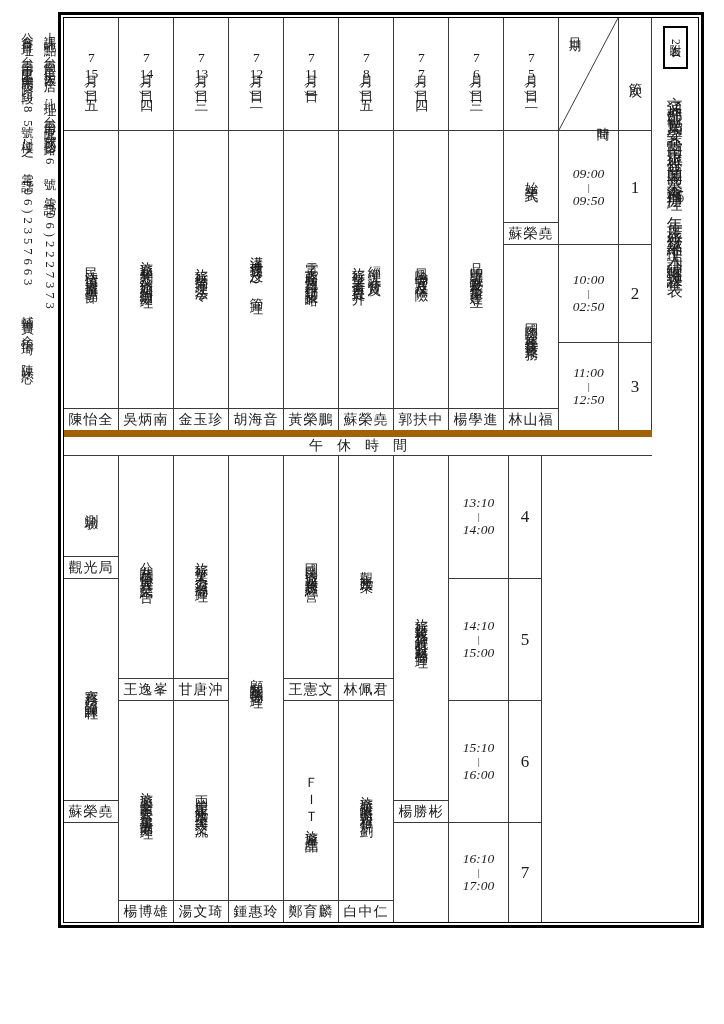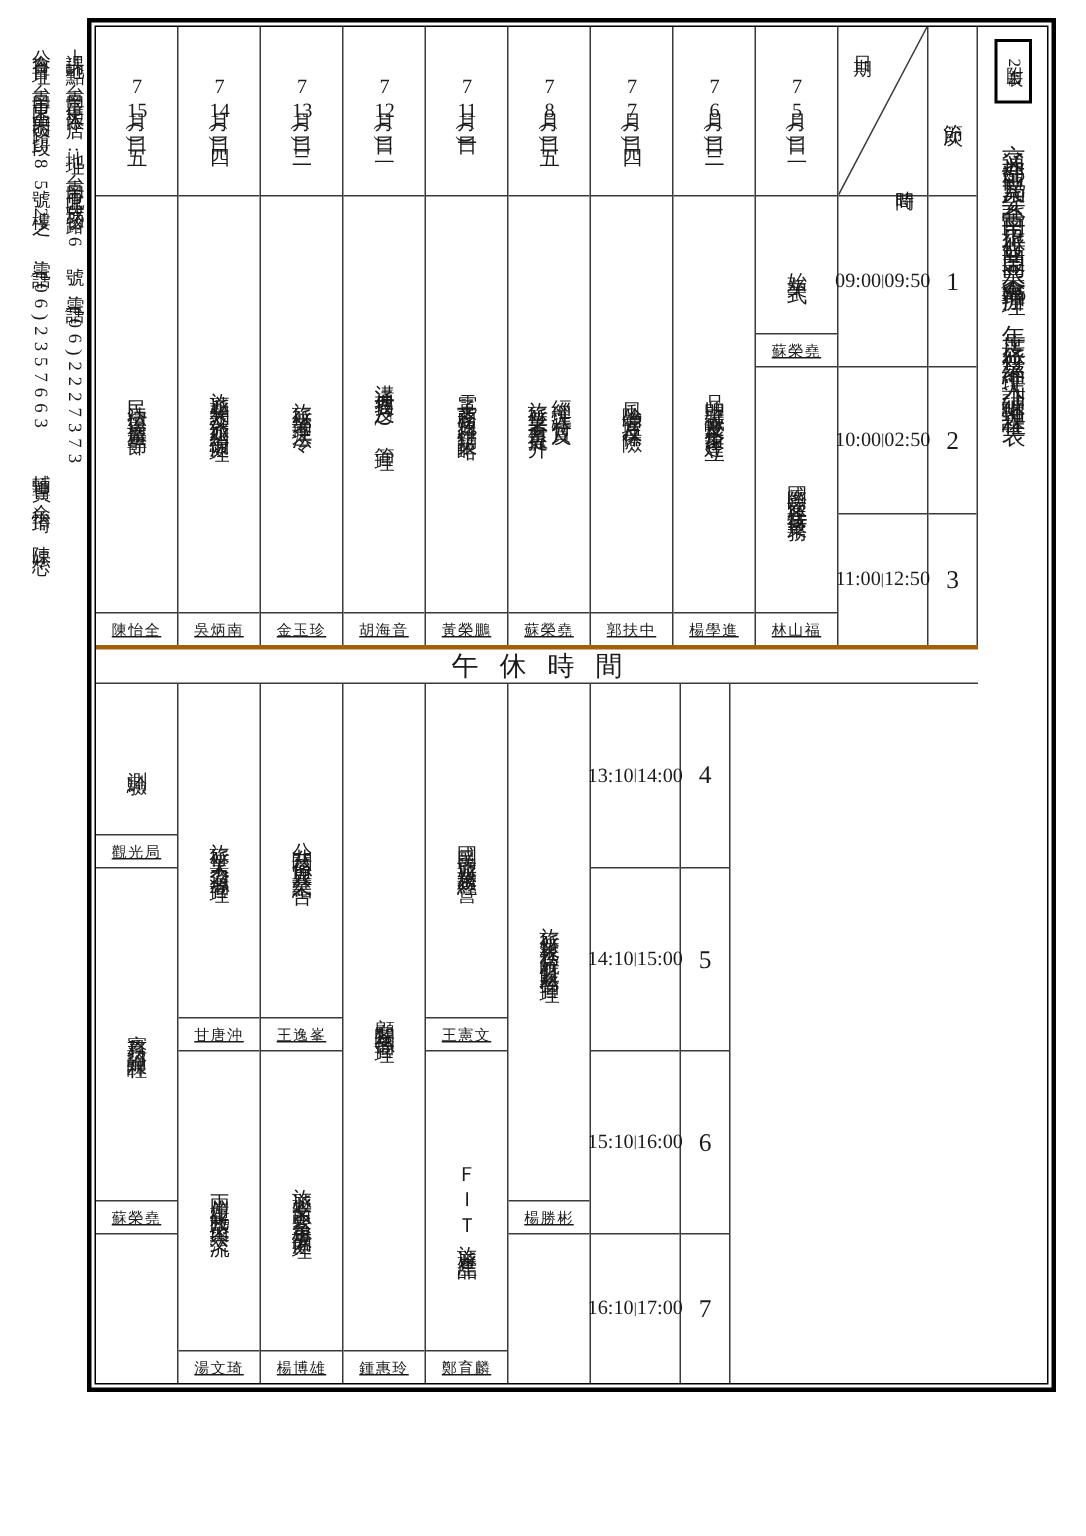--- a/index.html
+++ b/index.html
@@ -39,28 +39,28 @@
   .h200{height:200px;} .h222{height:222px;} .h278{height:278px;} .h344{height:344px;}
   .h444{height:444px;} .hdr{height:112px;}
   
   .vt{writing-mode:vertical-rl;text-orientation:mixed;white-space:pre-line;
       font-size:13.5px;letter-spacing:3.5px;line-height:1.18;}
   .tcu{text-combine-upright:all;}
   .hdr{display:flex;align-items:center;justify-content:center;position:relative;}
   .dh{letter-spacing:2px;}
   .course{display:flex;align-items:center;justify-content:center;overflow:hidden;}
   .name{display:flex;align-items:center;justify-content:center;
-        font-size:10px;letter-spacing:1px;text-decoration:underline;}
-  .time{display:flex;align-items:center;justify-content:center;
-        font-size:13.5px;line-height:1.25;}
+        font-size:14px;letter-spacing:1px;}
+  .time{display:flex;flex-direction:column;align-items:center;justify-content:center;
+        font-size:13.5px;line-height:1.25;font-style:italic;}
   .time .sep{font-size:10px;line-height:1;}
   .p{display:flex;align-items:center;justify-content:center;font-size:17px;}
-  .lunch{height:26px;border-top:3px solid #a16207;border-bottom:1px solid #3a3a3a;
+  .lunch{height:26px;border-top:7px solid #a16207;border-bottom:1px solid #3a3a3a;
          box-sizing:border-box;display:flex;align-items:center;justify-content:center;
-         font-size:18px;letter-spacing:14px;text-indent:14px;}
+         font-size:14px;letter-spacing:14px;text-indent:14px;}
   
   .diagsvg{position:absolute;left:0;top:0;width:100%;height:100%;}
   .lbl-date{position:absolute;left:7px;top:9px;writing-mode:vertical-rl;font-size:12.5px;letter-spacing:2px;}
   .lbl-time{position:absolute;right:7px;bottom:9px;writing-mode:vertical-rl;font-size:12.5px;letter-spacing:2px;}
   
   .titlecol{width:46px;display:flex;flex-direction:column;align-items:center;}
   .attach{
     margin:8px 0 14px 0;border:2px solid #000;padding:7px 3px;
     writing-mode:vertical-rl;text-orientation:mixed;font-size:11.5px;letter-spacing:2px;
   }
@@ -227,59 +227,69 @@
             <div class="cell name h22">觀光局</div>
             <div class="cell course h222">
                 <span class="vt">實務討論課程</span>
               </div>
             <div class="cell name h22">蘇榮堯</div>
             <div class="cell h100"></div>
           </div>
 
           <div class="col w-day">
             <div class="cell course h222">
+                <span class="vt">公共關係與異業結合</span>
+              </div>
+            <div class="cell name h22">王逸峯</div>
+            <div class="cell course h200">
+                <span class="vt">旅遊安全與緊急事故處理</span>
+              </div>
+            <div class="cell name h22">楊博雄</div>
+          </div>
+
+          <div class="col w-day">
+            <div class="cell course h222">
                 <span class="vt">旅行業人力資源管理</span>
               </div>
             <div class="cell name h22">甘唐沖</div>
             <div class="cell course h200">
                 <span class="vt">兩岸觀光政策與交流</span>
               </div>
             <div class="cell name h22">湯文琦</div>
           </div>
 
-          <div class="col w-day">
-            <div class="cell course h222">
-                <span class="vt">公共關係與異業結合</span>
-              </div>
-            <div class="cell name h22">王逸峯</div>
-            <div class="cell course h200">
-                <span class="vt">旅遊安全與緊急事故處理</span>
-              </div>
-            <div class="cell name h22">楊博雄</div>
-          </div>
-
 
           <div class="col w-day">
             <div class="cell course h444">
                 <span class="vt">顧客關係管理</span>
               </div>
             <div class="cell name h22">鍾惠玲</div>
           </div>
 
           <div class="col w-day">
             <div class="cell course h222">
                 <span class="vt">國民旅遊業務經營</span>
               </div>
             <div class="cell name h22">王憲文</div>
             <div class="cell course h200">
                 <span class="vt">ＦＩＴ旅遊產品</span>
               </div>
             <div class="cell name h22">鄭育麟</div>
           </div>
 
+          <div class="col w-day">
+            <div class="cell course h222">
+                <span class="vt">觀光政策</span>
+              </div>
+            <div class="cell name h22">林佩君</div>
+            <div class="cell course h200">
+                <span class="vt">旅遊策略與遊程規劃</span>
+              </div>
+            <div class="cell name h22">白中仁</div>
+          </div>
 
           <div class="col w-day">
             <div class="cell course h344">
                 <span class="vt">旅行業稅務分析暨財務管理</span>
               </div>
             <div class="cell name h22">楊勝彬</div>
             <div class="cell h100"></div>
           </div>
 
 

